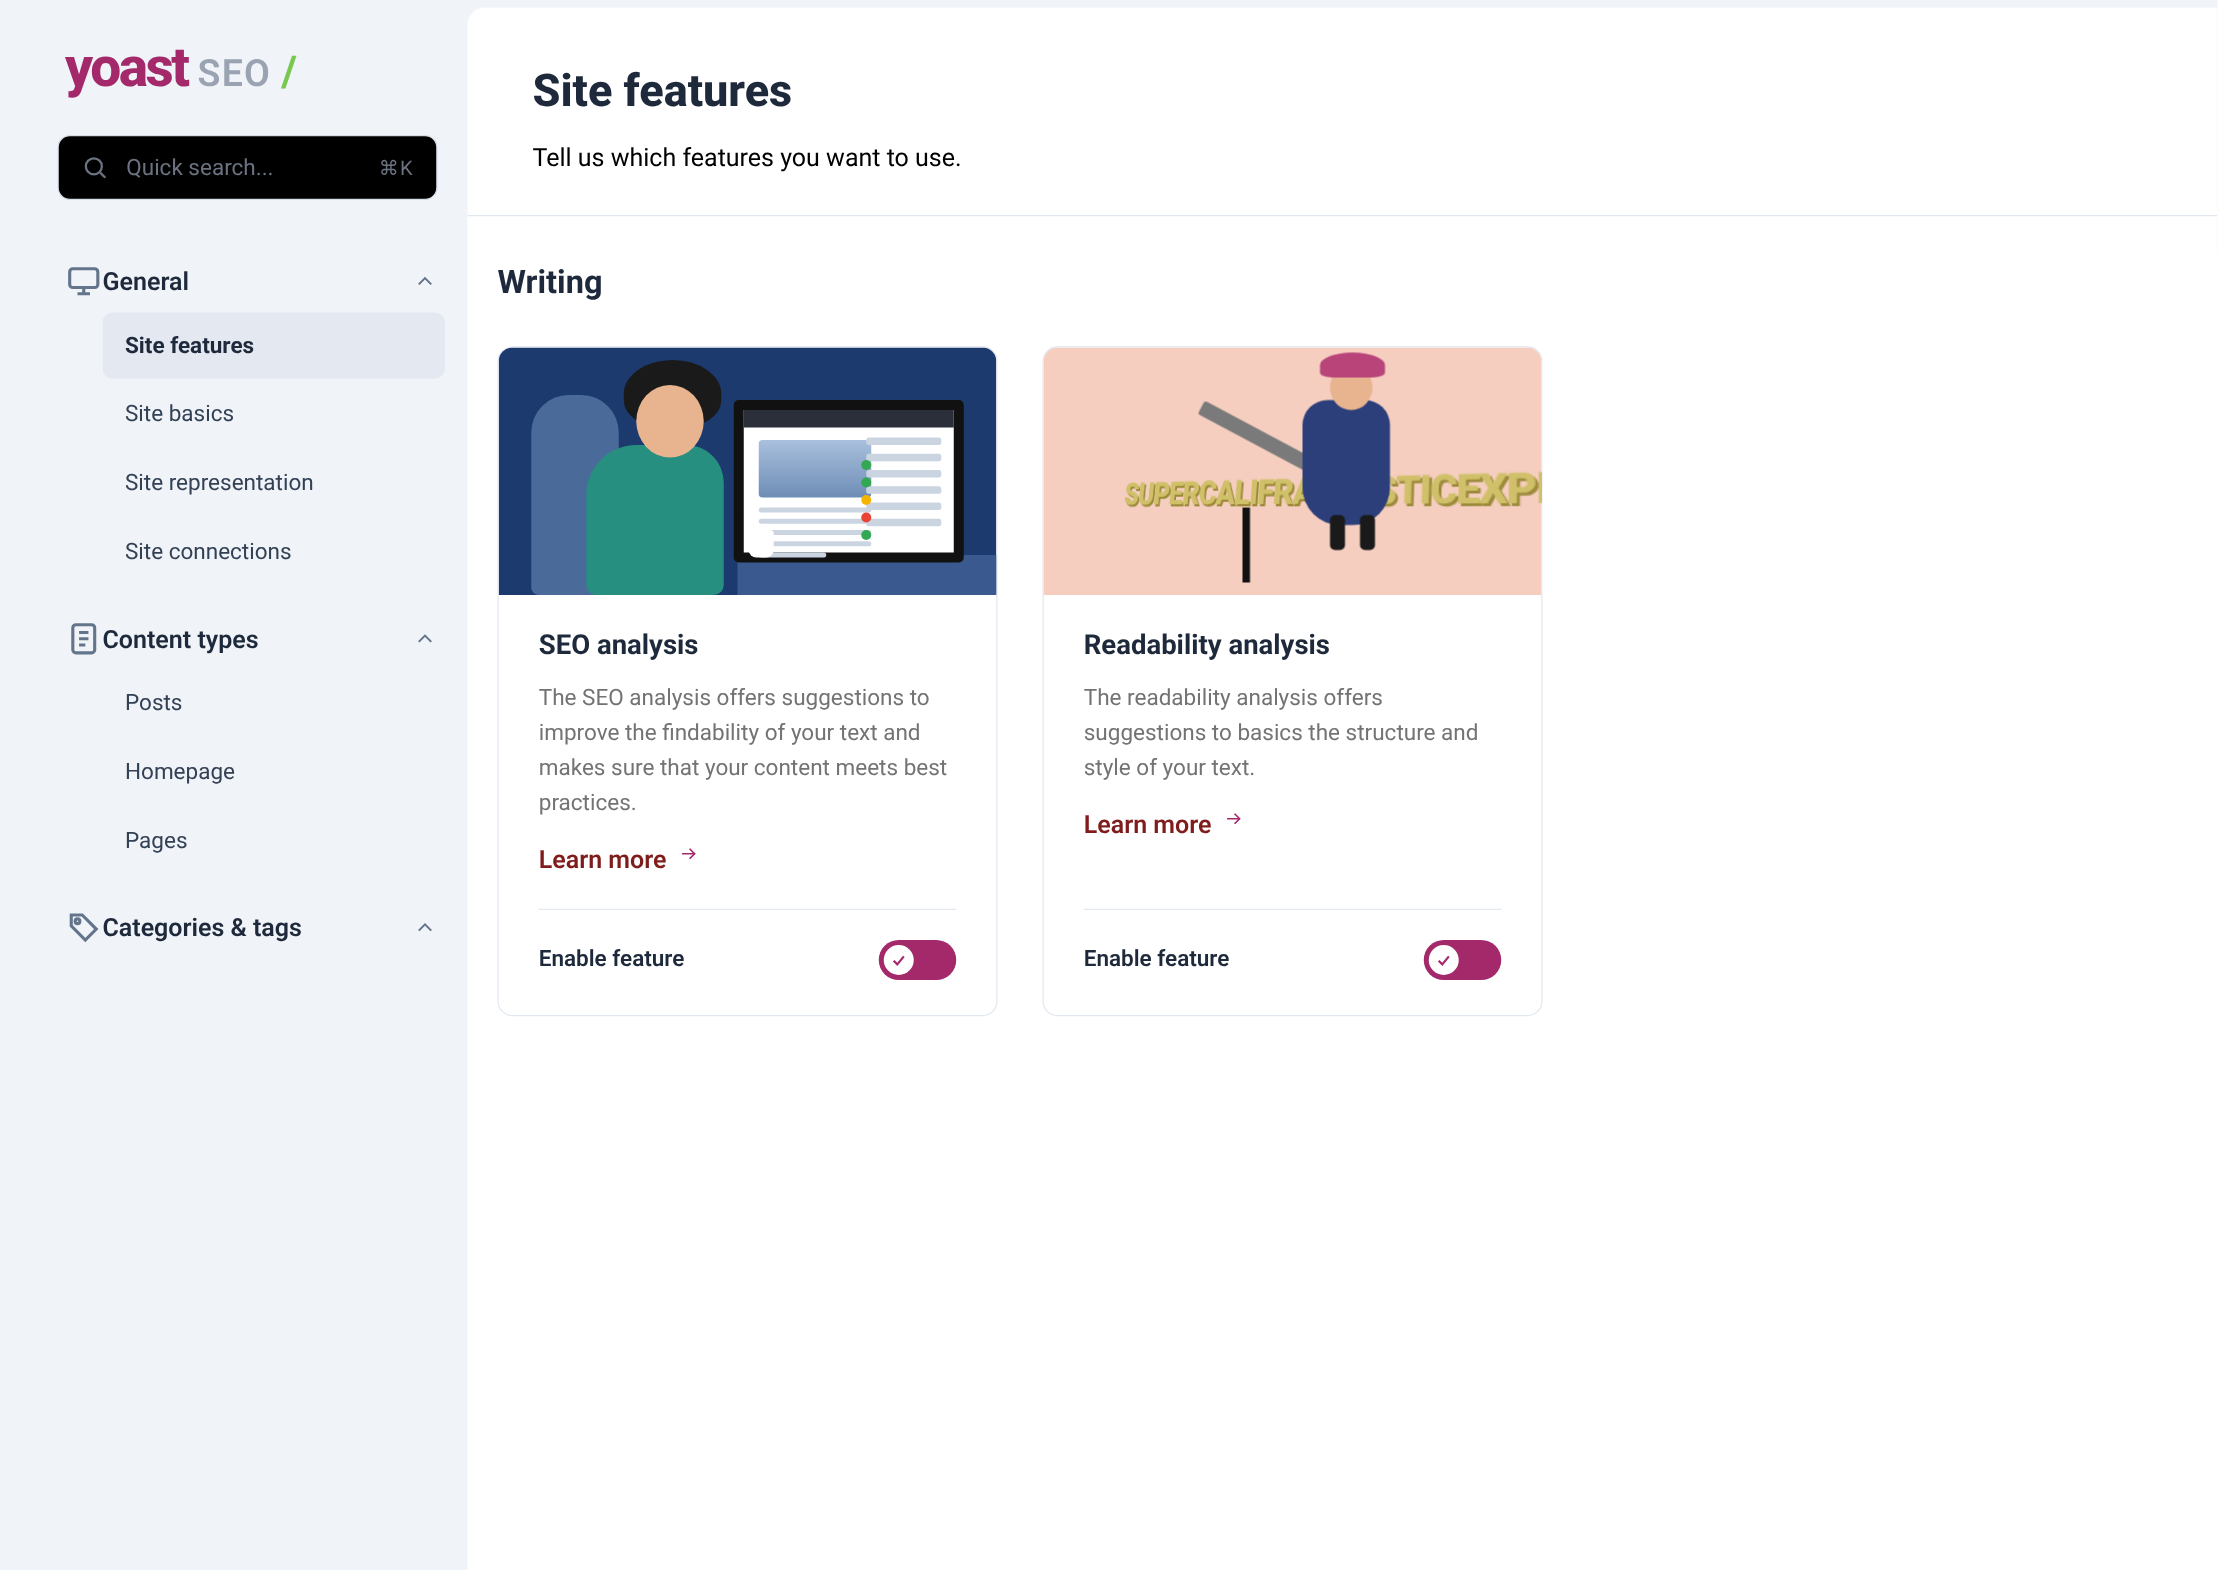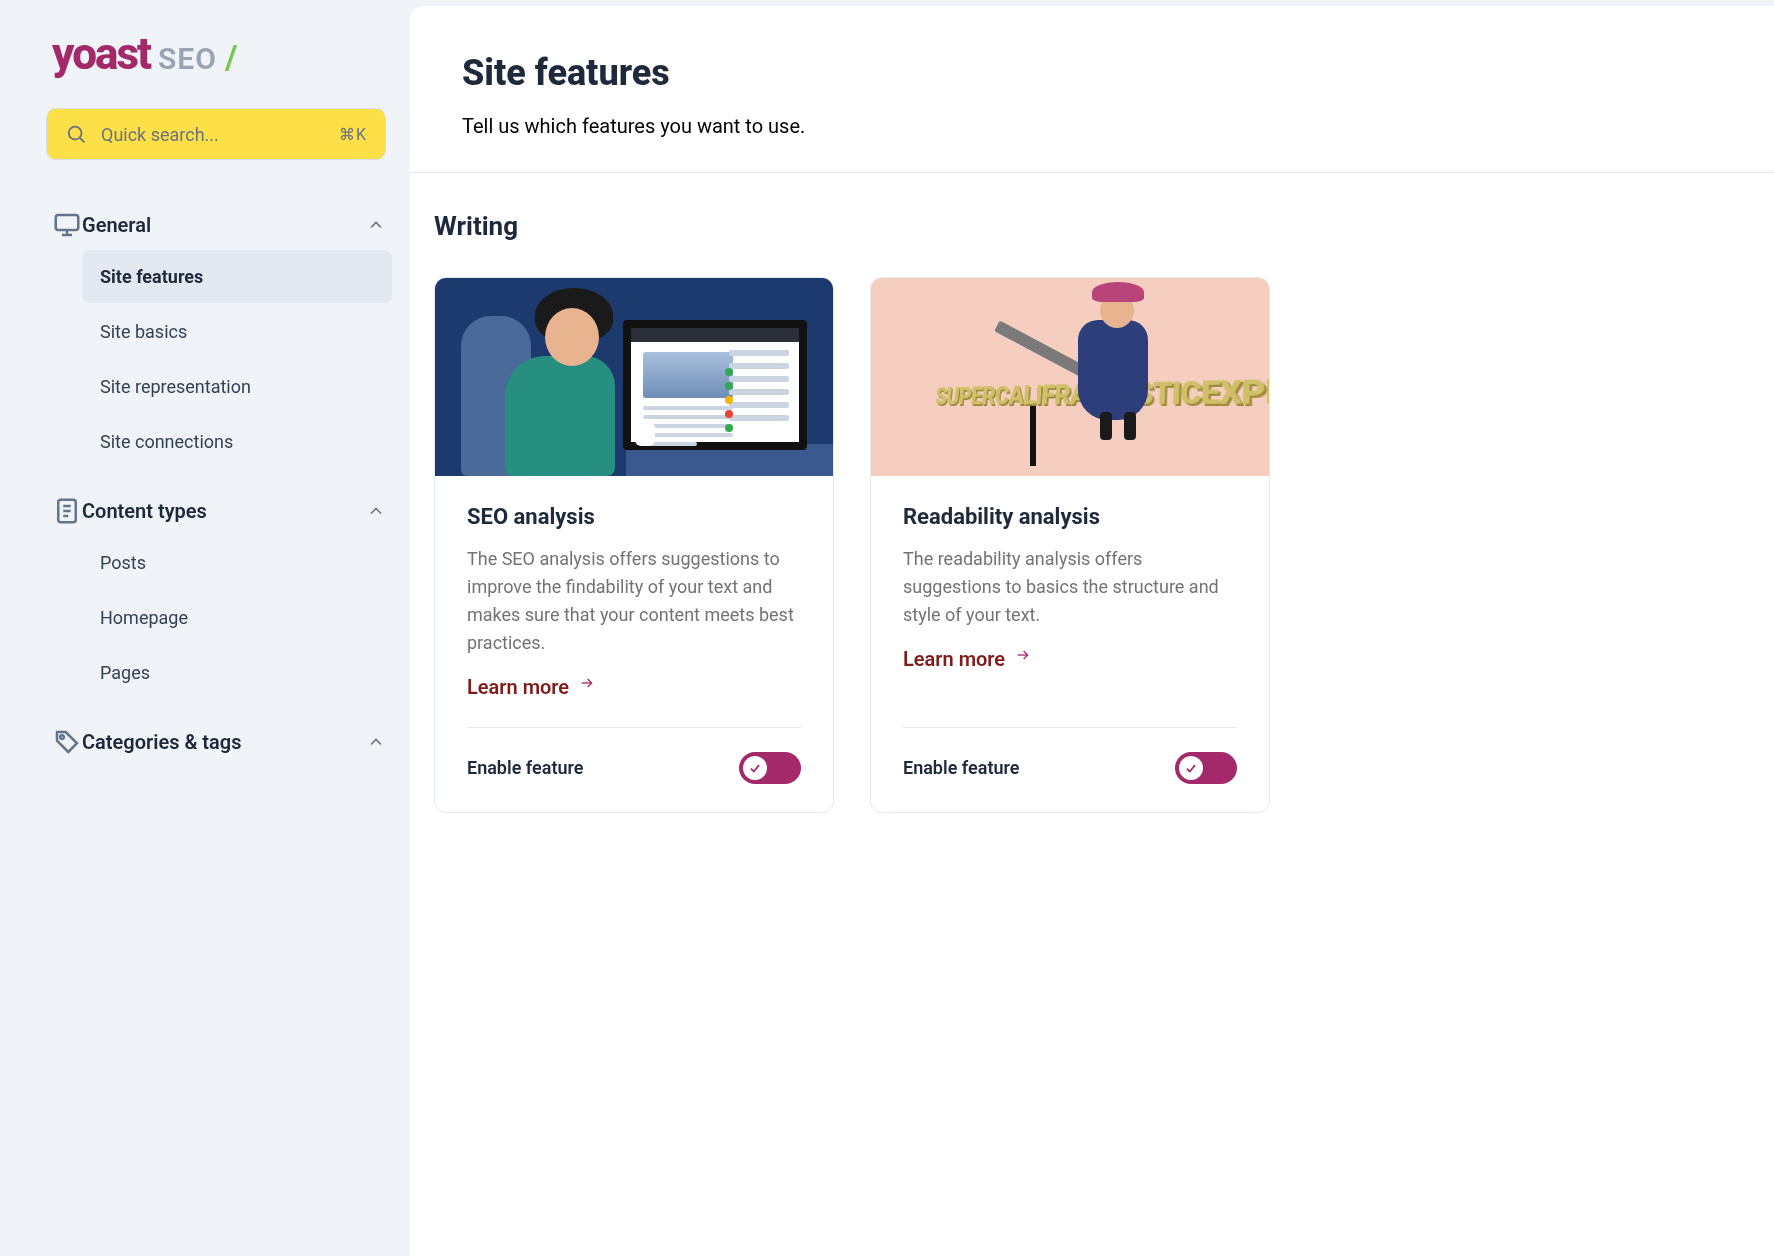--- a/index.html
+++ b/index.html
@@ -6,21 +6,21 @@
   body {
     font-family: -apple-system, BlinkMacSystemFont, "Segoe UI", Roboto, sans-serif;
     background: #f0f3f8;
     color: #1e293b;
     font-size: 16px;
   }
   .app { display: flex; min-height: 100vh; }
 
   
   .sidebar {
-    width: 410px;
+    width: 374px;
     padding: 28px 18px 0 46px;
     flex-shrink: 0;
   }
   .logo-wrap { margin-bottom: 28px; padding-left: 6px; }
   .logo { display: flex; align-items: baseline; gap: 2px; }
   .logo-yoast {
     font-size: 44px;
     font-weight: 800;
     color: #a4296a;
     letter-spacing: -2px;
@@ -31,21 +31,21 @@
     color: #9aa3b2;
     margin-left: 6px;
     letter-spacing: 1px;
   }
   .logo-slash { font-size: 34px; font-weight: 700; color: #78c850; margin-left: 6px; }
 
   .search-box {
     display: flex;
     align-items: center;
     gap: 14px;
-    background: #fde047;
+    background: #000000;
     border: 1px solid #d7dde7;
     border-radius: 10px;
     padding: 14px 18px;
     margin: 0 6px 40px 0;
   }
   .search-box svg { width: 22px; height: 22px; stroke: #6b7280; }
   .search-ph { color: #6b7280; font-size: 18px; flex: 1; }
   .search-kbd { color: #6b7280; font-size: 16px; letter-spacing: 1px; }
 
   .nav-group { margin-bottom: 18px; }

